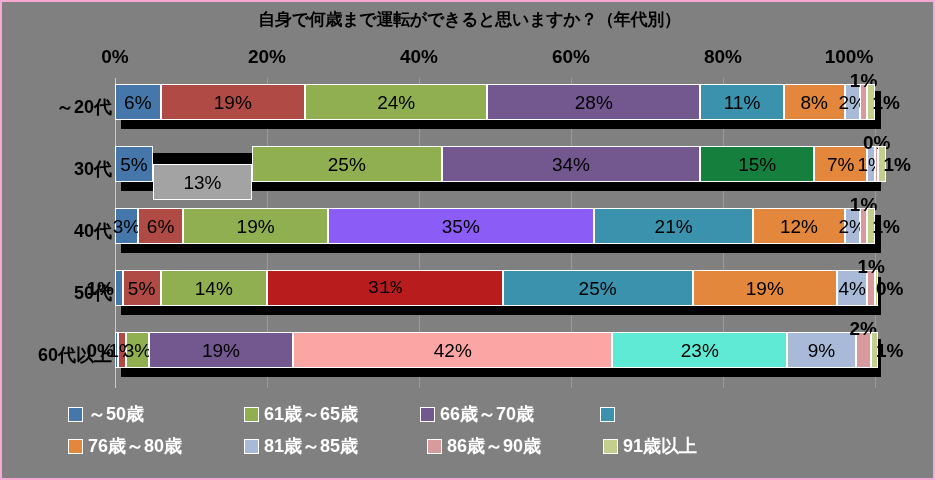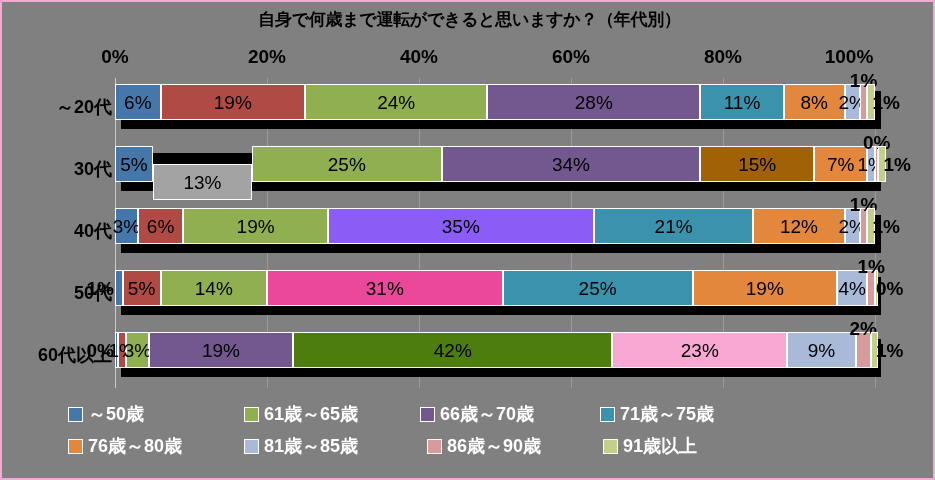--- a/index.html
+++ b/index.html
@@ -227,21 +227,21 @@
             </div>
             <div class="seg" style="background: #a3a3a3; flex: 0 0 98.8px; margin-top: 18px;">
               <span class="seg-label">13%</span>
             </div>
             <div class="seg" style="background: rgb(143, 175, 80); flex: 0 0 190px;">
               <span class="seg-label">25%</span>
             </div>
             <div class="seg" style="background: rgb(115, 87, 143); flex: 0 0 258.4px;">
               <span class="seg-label">34%</span>
             </div>
-            <div class="seg" style="background: #a16207; flex: 0 0 114px;">
+            <div class="seg" style="background: #15803d; flex: 0 0 114px;">
               <span class="seg-label">15%</span>
             </div>
             <div class="seg" style="background: rgb(226, 135, 60); flex: 0 0 53.2px;">
               <span class="seg-label">7%</span>
             </div>
             <div class="seg" style="background: rgb(168, 186, 216); flex: 0 0 7.6px;">
               <span class="seg-label">1%</span>
             </div>
             <div class="seg" style="background: rgb(216, 154, 156); flex: 0 0 3.42px;">
               <span class="seg-label above">0%</span>
@@ -290,21 +290,21 @@
           <div class="bar-stack">
             <div class="seg" style="background: rgb(70, 119, 171); flex: 0 0 7.6px;">
               <span class="seg-label left">1%</span>
             </div>
             <div class="seg" style="background: rgb(176, 74, 68); flex: 0 0 38px;">
               <span class="seg-label">5%</span>
             </div>
             <div class="seg" style="background: rgb(143, 175, 80); flex: 0 0 106.4px;">
               <span class="seg-label">14%</span>
             </div>
-            <div class="seg" style="background: #ec4899; flex: 0 0 235.6px;">
+            <div class="seg" style="background: #b91c1c; flex: 0 0 235.6px; font-family: Liberation Mono, monospace;">
               <span class="seg-label">31%</span>
             </div>
             <div class="seg" style="background: rgb(58, 146, 173); flex: 0 0 190px;">
               <span class="seg-label">25%</span>
             </div>
             <div class="seg" style="background: rgb(226, 135, 60); flex: 0 0 144.4px;">
               <span class="seg-label">19%</span>
             </div>
             <div class="seg" style="background: rgb(168, 186, 216); flex: 0 0 30.4px;">
               <span class="seg-label">4%</span>
@@ -326,24 +326,24 @@
             </div>
             <div class="seg" style="background: rgb(176, 74, 68); flex: 0 0 7.6px;">
               <span class="seg-label">1%</span>
             </div>
             <div class="seg" style="background: rgb(143, 175, 80); flex: 0 0 22.8px;">
               <span class="seg-label">3%</span>
             </div>
             <div class="seg" style="background: rgb(115, 87, 143); flex: 0 0 144.4px;">
               <span class="seg-label">19%</span>
             </div>
-            <div class="seg" style="background: #4d7c0f; flex: 0 0 319.2px; padding-left: 28px;">
+            <div class="seg" style="background: #fca5a5; flex: 0 0 319.2px; padding-left: 28px;">
               <span class="seg-label">42%</span>
             </div>
-            <div class="seg" style="background: #f9a8d4; flex: 0 0 174.8px; text-align: center;">
+            <div class="seg" style="background: #5eead4; flex: 0 0 174.8px; text-align: center;">
               <span class="seg-label">23%</span>
             </div>
             <div class="seg" style="background: rgb(168, 186, 216); flex: 0 0 68.4px;">
               <span class="seg-label">9%</span>
             </div>
             <div class="seg" style="background: rgb(216, 154, 156); flex: 0 0 15.2px;">
               <span class="seg-label above">2%</span>
             </div>
             <div class="seg" style="background: rgb(195, 207, 138); flex: 0 0 7.6px;">
               <span class="seg-label right">1%</span>
@@ -362,21 +362,20 @@
         <div class="legend-item" style="width: 168px;">
           <span class="legend-swatch" style="background: rgb(143, 175, 80);"></span>
           <span class="legend-text">61歳～65歳</span>
         </div>
         <div class="legend-item" style="width: 172px;">
           <span class="legend-swatch" style="background: rgb(115, 87, 143);"></span>
           <span class="legend-text">66歳～70歳</span>
         </div>
         <div class="legend-item" style="width: 160px;">
           <span class="legend-swatch" style="background: rgb(58, 146, 173);"></span>
-          <span class="legend-text">71歳～75歳</span>
         </div>
       </div>
       <div class="legend-row">
         <div class="legend-item" style="width: 168px;">
           <span class="legend-swatch" style="background: rgb(226, 135, 60);"></span>
           <span class="legend-text">76歳～80歳</span>
         </div>
         <div class="legend-item" style="width: 175px;">
           <span class="legend-swatch" style="background: rgb(168, 186, 216);"></span>
           <span class="legend-text">81歳～85歳</span>

